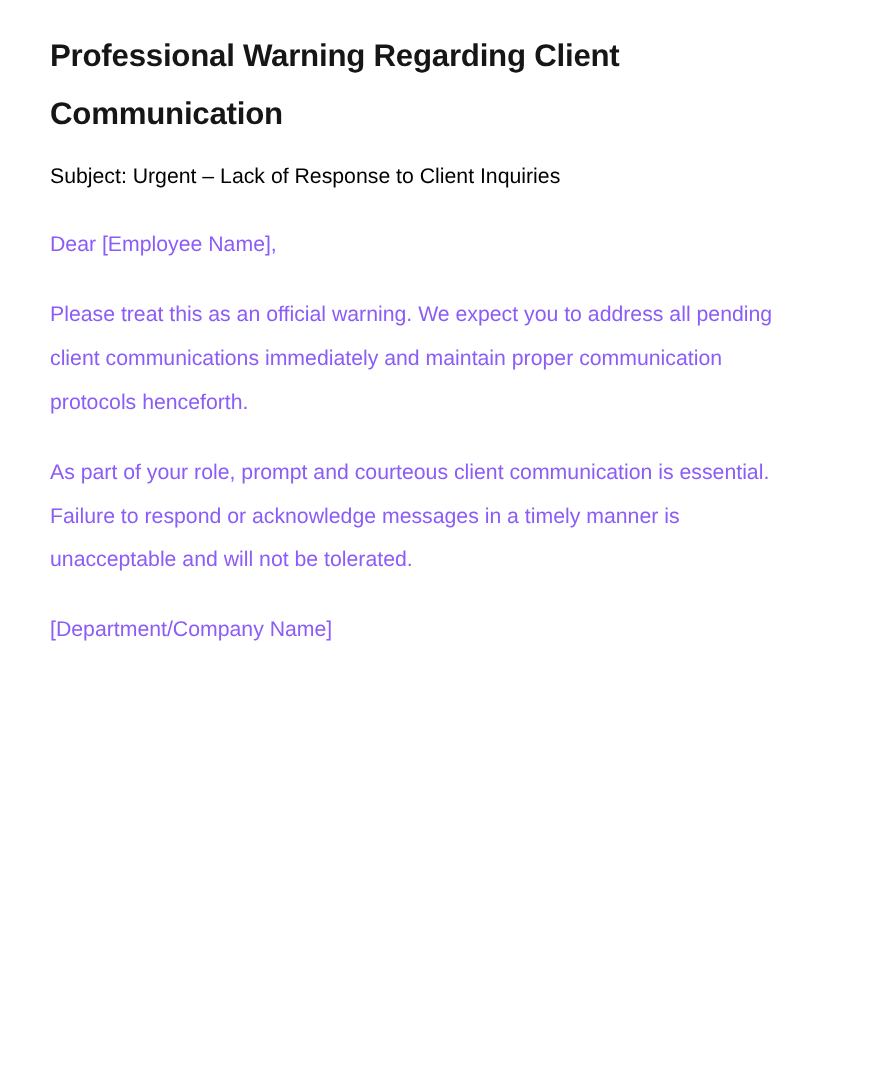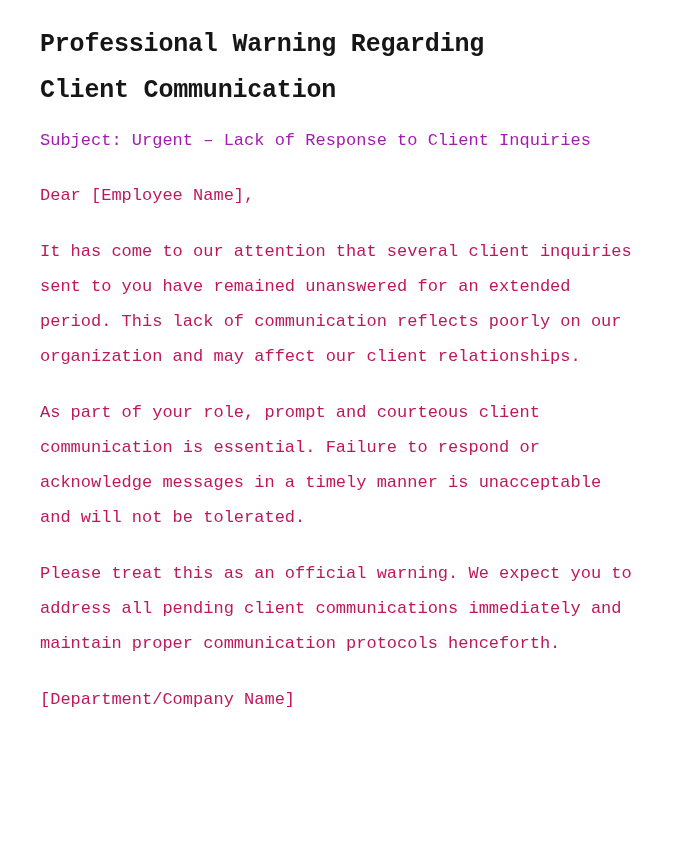--- a/index.html
+++ b/index.html
@@ -13,61 +13,59 @@
     font-family: "Liberation Sans", "DejaVu Sans", sans-serif;
     color: #1b1b1b;
     -webkit-font-smoothing: antialiased;
   }
   .page {
     width: 700px;
     min-height: 861px;
     box-sizing: border-box;
     padding: 22px 60px 24px 40px;
     background: #ffffff;
-    font-family: Liberation Mono, monospace;
   }
   .doc-title {
     font-size: 25px;
     font-weight: 700;
     line-height: 46px;
     letter-spacing: -0.2px;
     margin: 0 0 9px 0;
     color: #161616;
     max-width: 480px;
   }
   .doc-subject {
     font-size: 17px;
     line-height: 35px;
     margin: 0 0 20px 0;
-    color: #a21caf;
+    color: #000000;
   }
   .doc-para {
     font-size: 17px;
     line-height: 35px;
     margin: 0 0 21px 0;
-    color: #be185d;
+    color: #8b5cf6;
   }
   .doc-para:last-child {
     margin-bottom: 4px;
   }
 </style>
 </head>
 <body>
 
 <div class="page">
 
   <h1 class="doc-title">Professional Warning Regarding Client Communication</h1>
 
   <p class="doc-subject">Subject: Urgent – Lack of Response to Client Inquiries</p>
 
   <p class="doc-para">Dear [Employee Name],</p>
 
-  <p class="doc-para">It has come to our attention that several client inquiries sent to you have remained unanswered for an extended period. This lack of communication reflects poorly on our organization and may affect our client relationships.</p>
+
+  <p class="doc-para">Please treat this as an official warning. We expect you to address all pending client communications immediately and maintain proper communication protocols henceforth.</p>
 
   <p class="doc-para">As part of your role, prompt and courteous client communication is essential. Failure to respond or acknowledge messages in a timely manner is unacceptable and will not be tolerated.</p>
-
-  <p class="doc-para">Please treat this as an official warning. We expect you to address all pending client communications immediately and maintain proper communication protocols henceforth.</p>
 
 
 
   <p class="doc-para">[Department/Company Name]</p>
 
 </div>
 
 </body></html>

